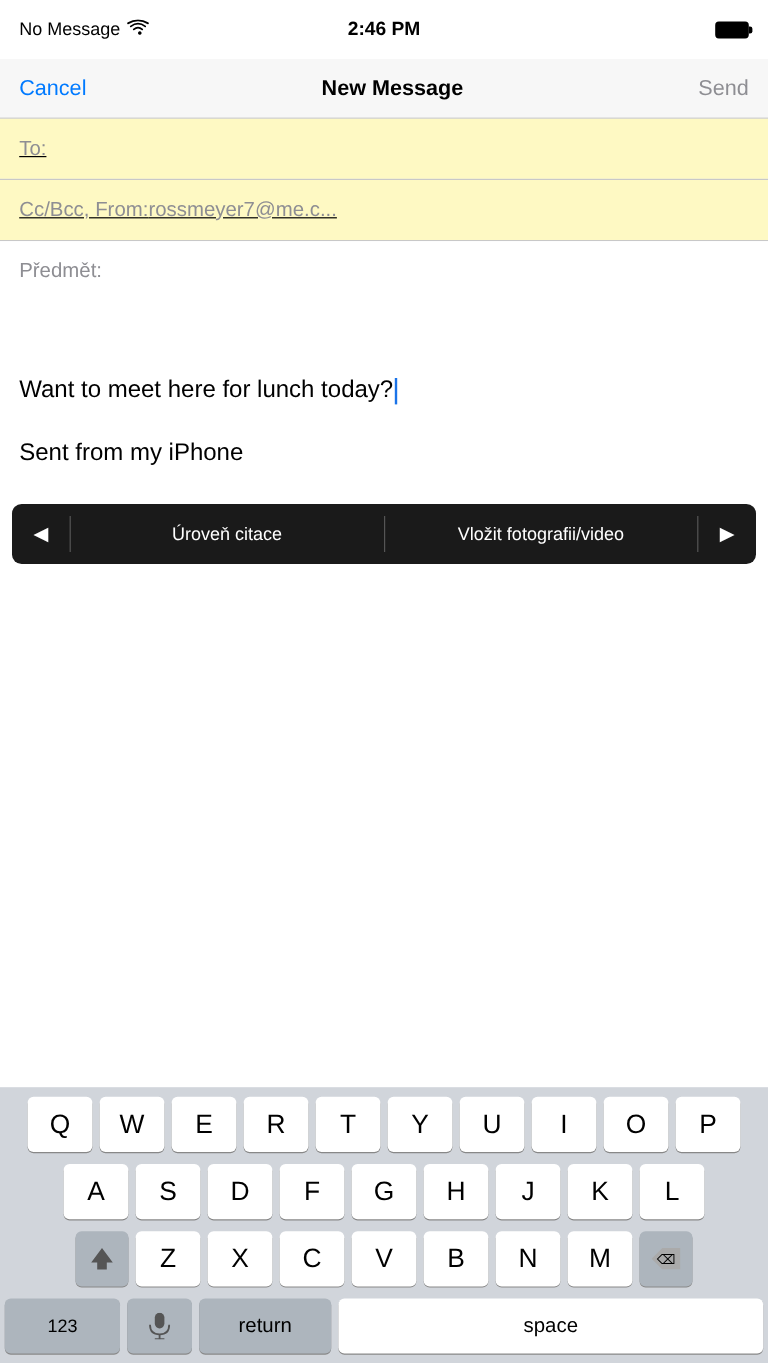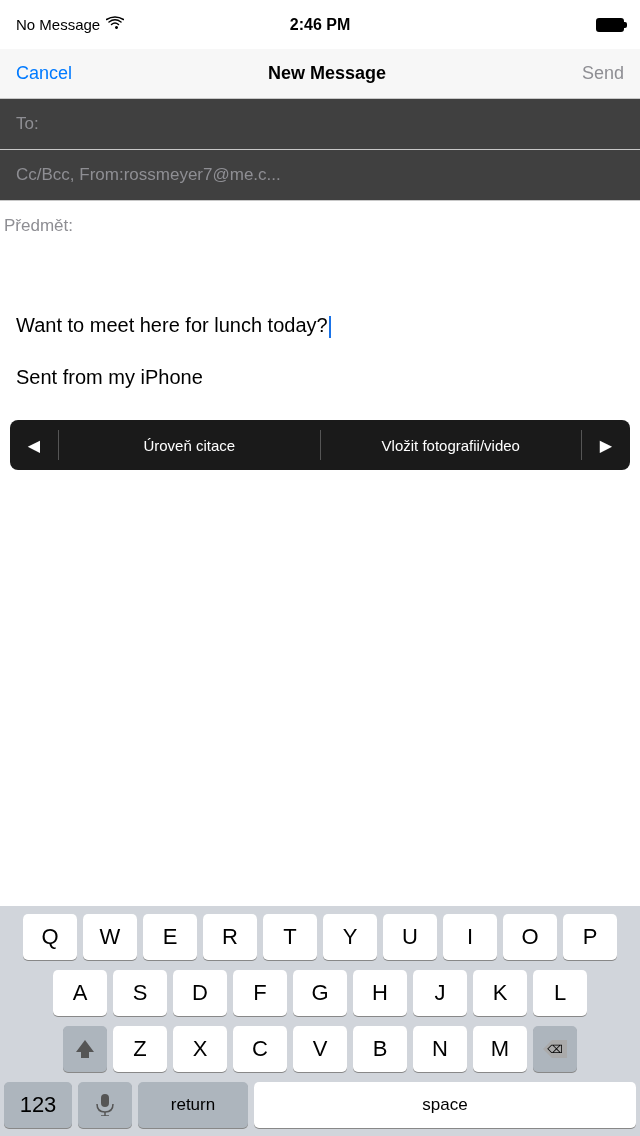--- a/index.html
+++ b/index.html
@@ -105,39 +105,40 @@
       background: #c8c8c8;
       margin: 0;
     }
 
     
     .field-row {
       display: flex;
       align-items: center;
       min-height: 50px;
       padding: 0 16px;
-      background: #404040;
+      background: #fef9c3;
+      text-decoration: underline;
     }
     .field-label {
       font-size: 17px;
       color: #8e8e93;
       min-width: 50px;
     }
     .field-value {
       font-size: 17px;
       color: #8e8e93;
       flex: 1;
     }
 
     
     #subject-row {
       display: flex;
       align-items: center;
       min-height: 50px;
-      padding: 0 4px;
+      padding: 0 16px;
       background: #ffffff;
     }
 
     
     #context-menu {
       position: absolute;
       top: 420px;
       left: 10px;
       right: 10px;
       height: 50px;
@@ -246,22 +247,22 @@
       font-size: 17px;
     }
     .key-shift {
       width: 44px;
     }
     .key-delete {
       width: 44px;
       font-size: 16px;
     }
     .key-123 {
-      width: 68px;
-      font-size: 22px;
+      width: 96px;
+      font-size: 15px;
     }
     .key-mic {
       width: 54px;
       font-size: 18px;
     }
     .key-space {
       flex: 1;
       font-size: 17px;
     }
     .key-return {

